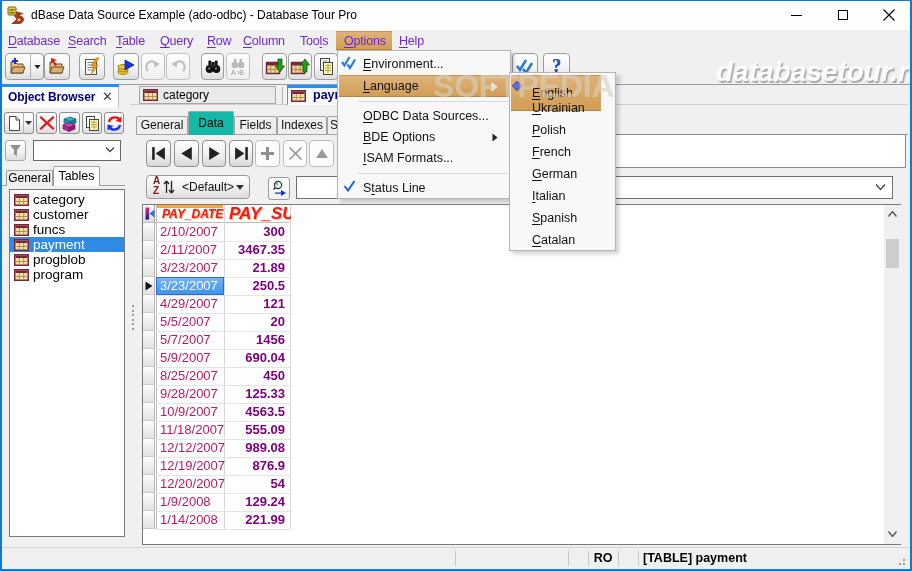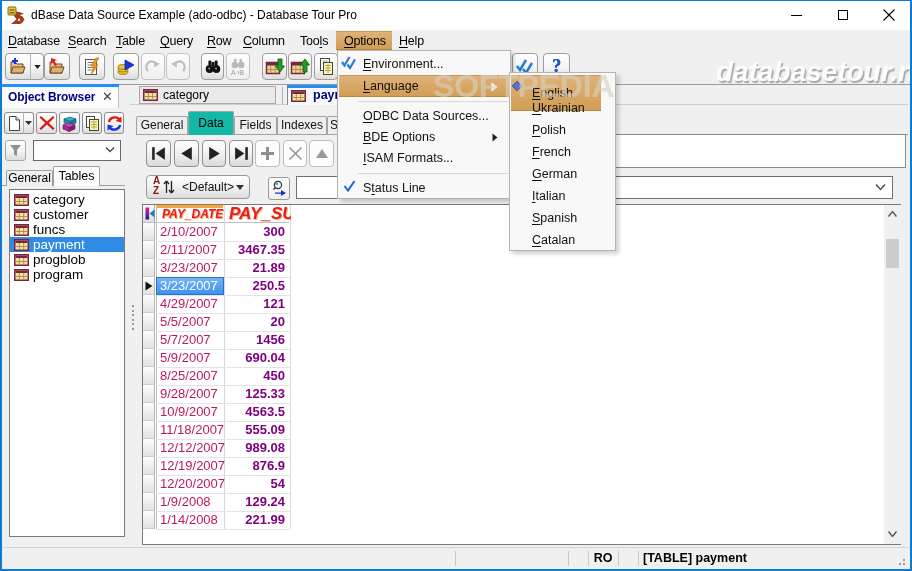--- a/index.html
+++ b/index.html
@@ -40,21 +40,21 @@
 </svg>
 <div class="abs" style="left:31px;top:0;height:40px;line-height:31px;font-size:12px;color:#000">dBase Data Source Example (ado-odbc) - Database Tour Pro</div>
 <div class="abs" style="left:791px;top:15px;width:11px;height:1px;background:#000"></div>
 <div class="abs" style="left:838px;top:10px;width:10px;height:10px;border:1px solid #000;box-sizing:border-box"></div>
 <svg class="abs" style="left:883px;top:9px" width="12" height="12" viewBox="0 0 12 12">
       <path d="M0.5 0.5 L11.5 11.5 M11.5 0.5 L0.5 11.5" stroke="#000" stroke-width="1.1"></path>
     </svg>
 
 <div class="abs" style="left:0;top:30px;width:912px;height:22px;background:#f0f0f0"></div>
 <div class="abs tan" style="left:336px;top:31px;width:56px;height:19px"></div>
-<div class="abs" style="left:0;top:30px;width:912px;height:22px;line-height:22px;font-size:12.5px;letter-spacing:-0.2px;color:#000000">
+<div class="abs" style="left:0;top:30px;width:912px;height:22px;line-height:22px;font-size:12.5px;letter-spacing:-0.2px;color:#6d28d9">
   <span class="abs" style="left:8px"><span class="u">D</span>atabase</span>
   <span class="abs" style="left:68px"><span class="u">S</span>earch</span>
   <span class="abs" style="left:116px"><span class="u">T</span>able</span>
   <span class="abs" style="left:160px"><span class="u">Q</span>uery</span>
   <span class="abs" style="left:207px"><span class="u">R</span>ow</span>
   <span class="abs" style="left:243px"><span class="u">C</span>olumn</span>
   <span class="abs" style="left:300px">Too<span class="u">l</span>s</span>
   <span class="abs" style="left:344px"><span class="u">O</span>ptions</span>
   <span class="abs" style="left:399px"><span class="u">H</span>elp</span>
 </div>

